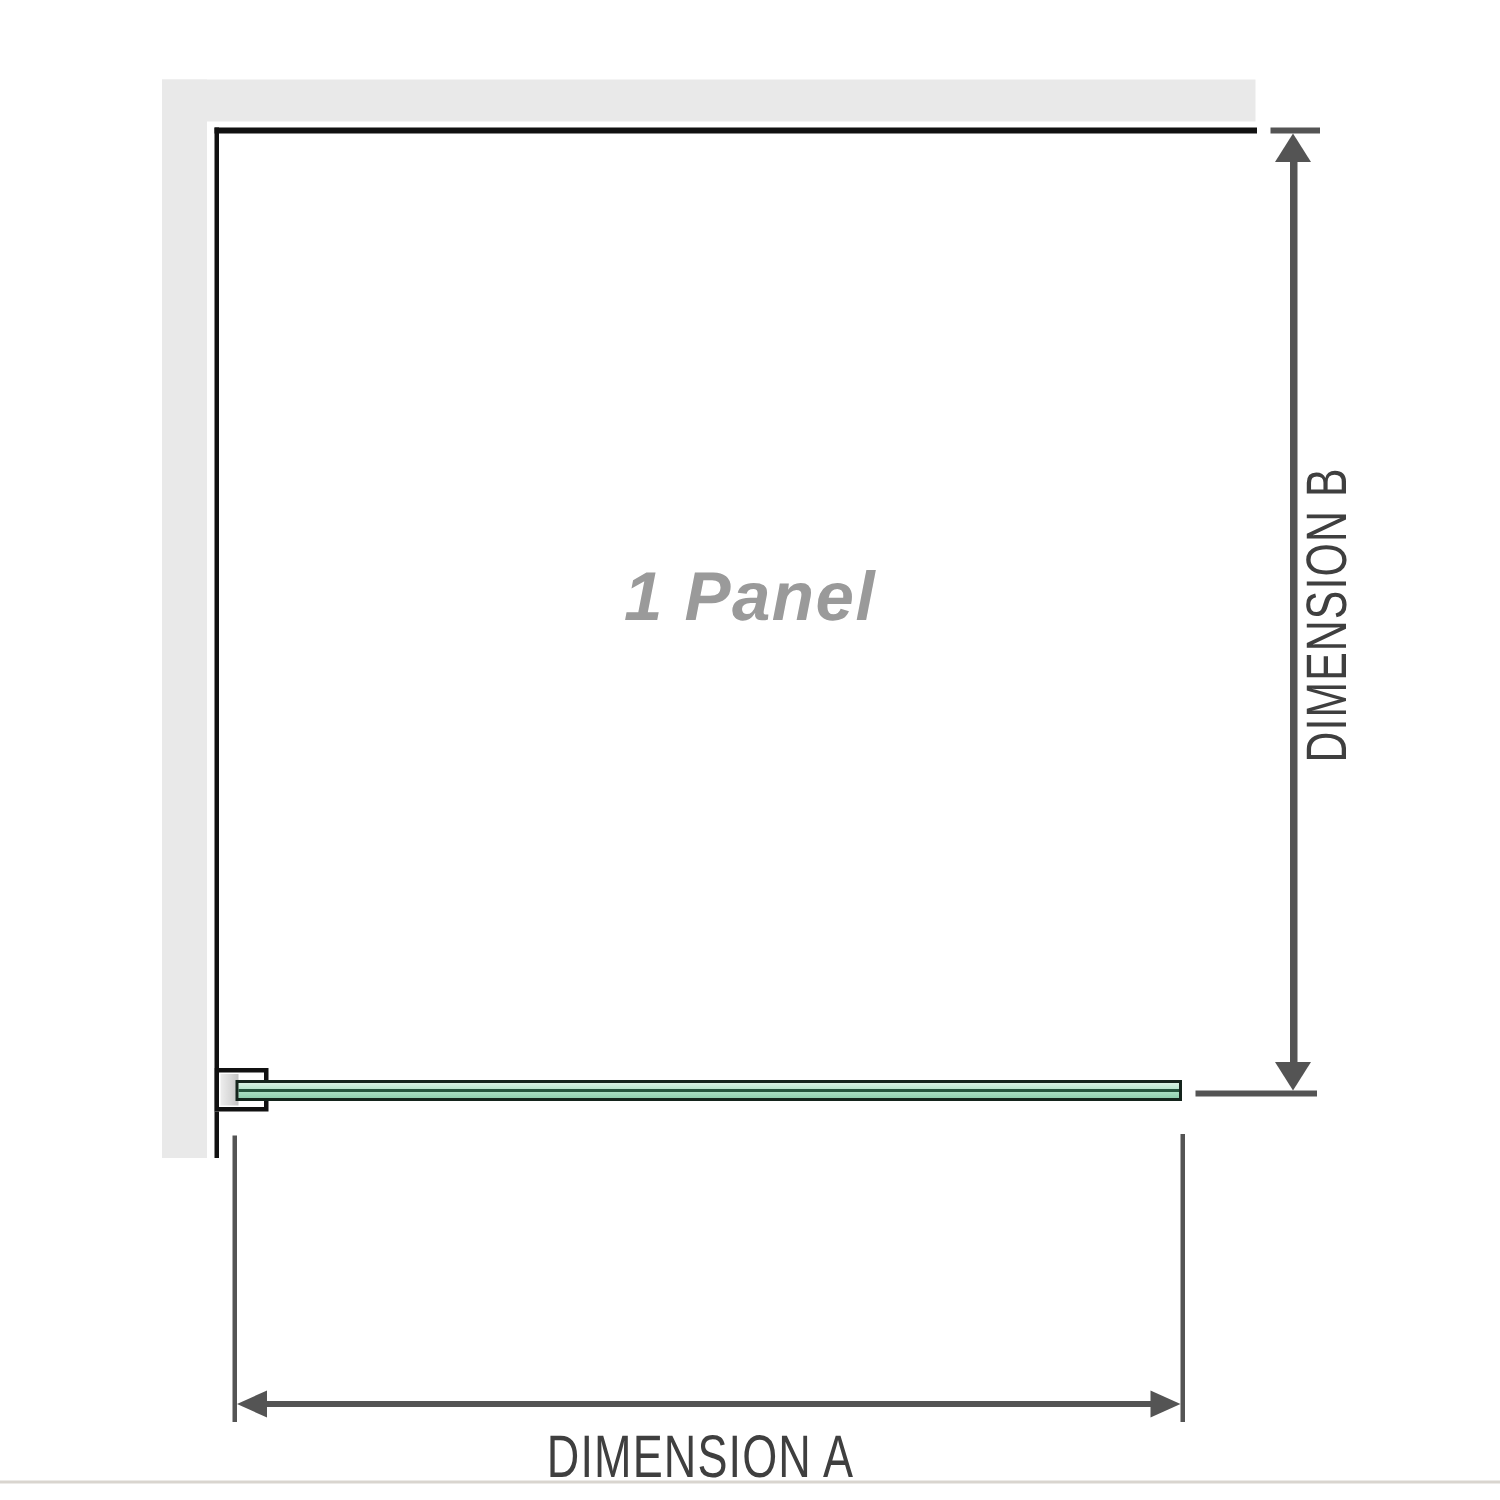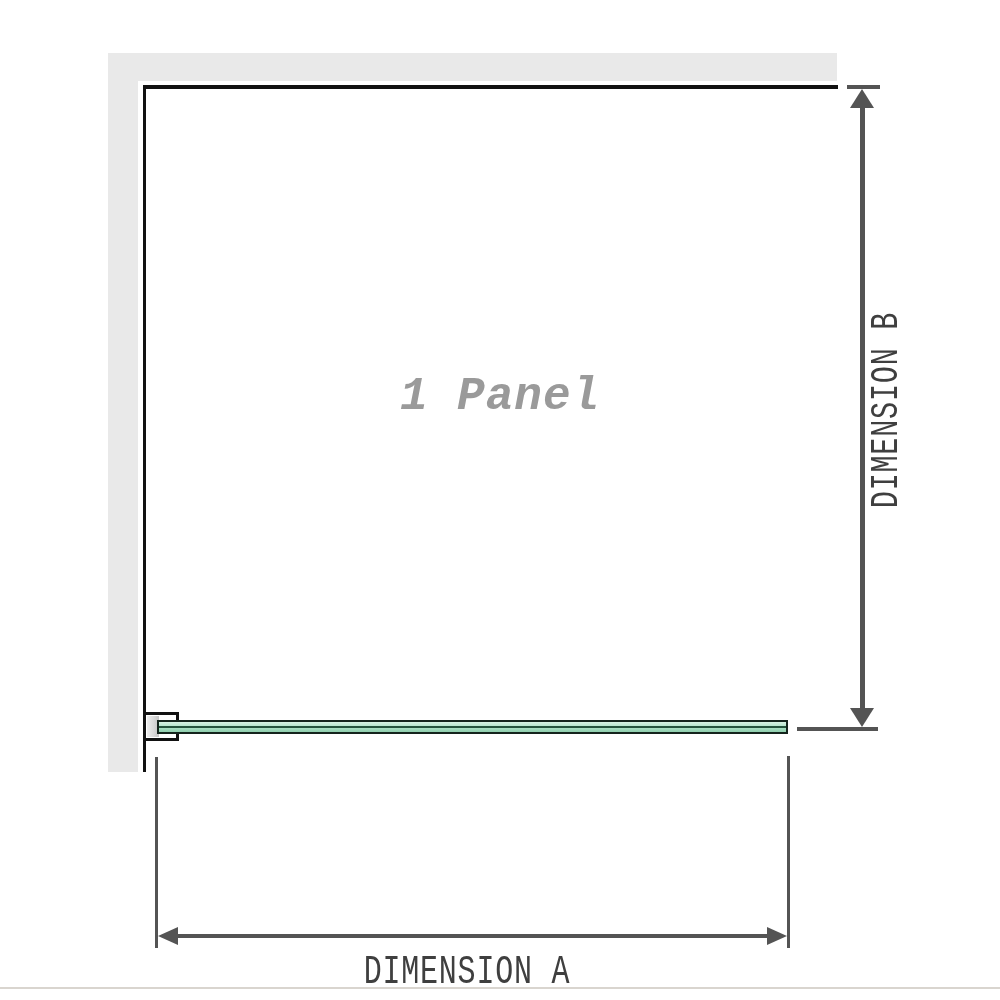--- a/index.html
+++ b/index.html
@@ -7,21 +7,20 @@
     padding: 0;
     background: #ffffff;
     font-family: "Liberation Sans", sans-serif;
   }
   #canvas {
     position: relative;
     width: 1000px;
     height: 1000px;
     background: #ffffff;
     overflow: hidden;
-    font-family: Liberation Mono, monospace;
   }
   .abs { position: absolute; }
 
   
   .wall { background: var(--wall, #e9e9e9); }
   #wall-top  { left: 108px; top: 53px; width: 729px; height: 28px; }
   #wall-left { left: 108px; top: 53px; width: 30px;  height: 719px; }
 
   
   .outline { background: var(--outline, #111111); }

